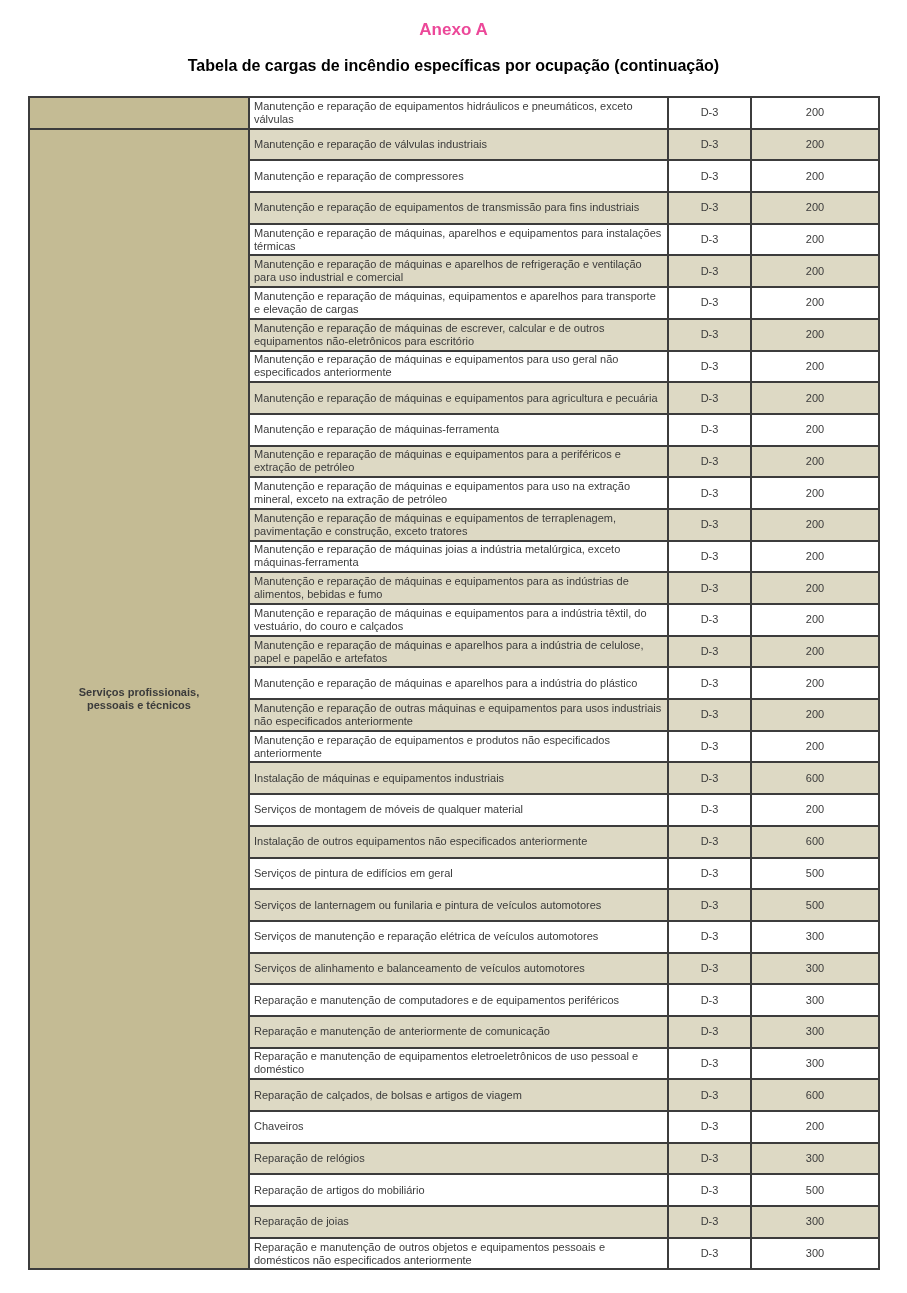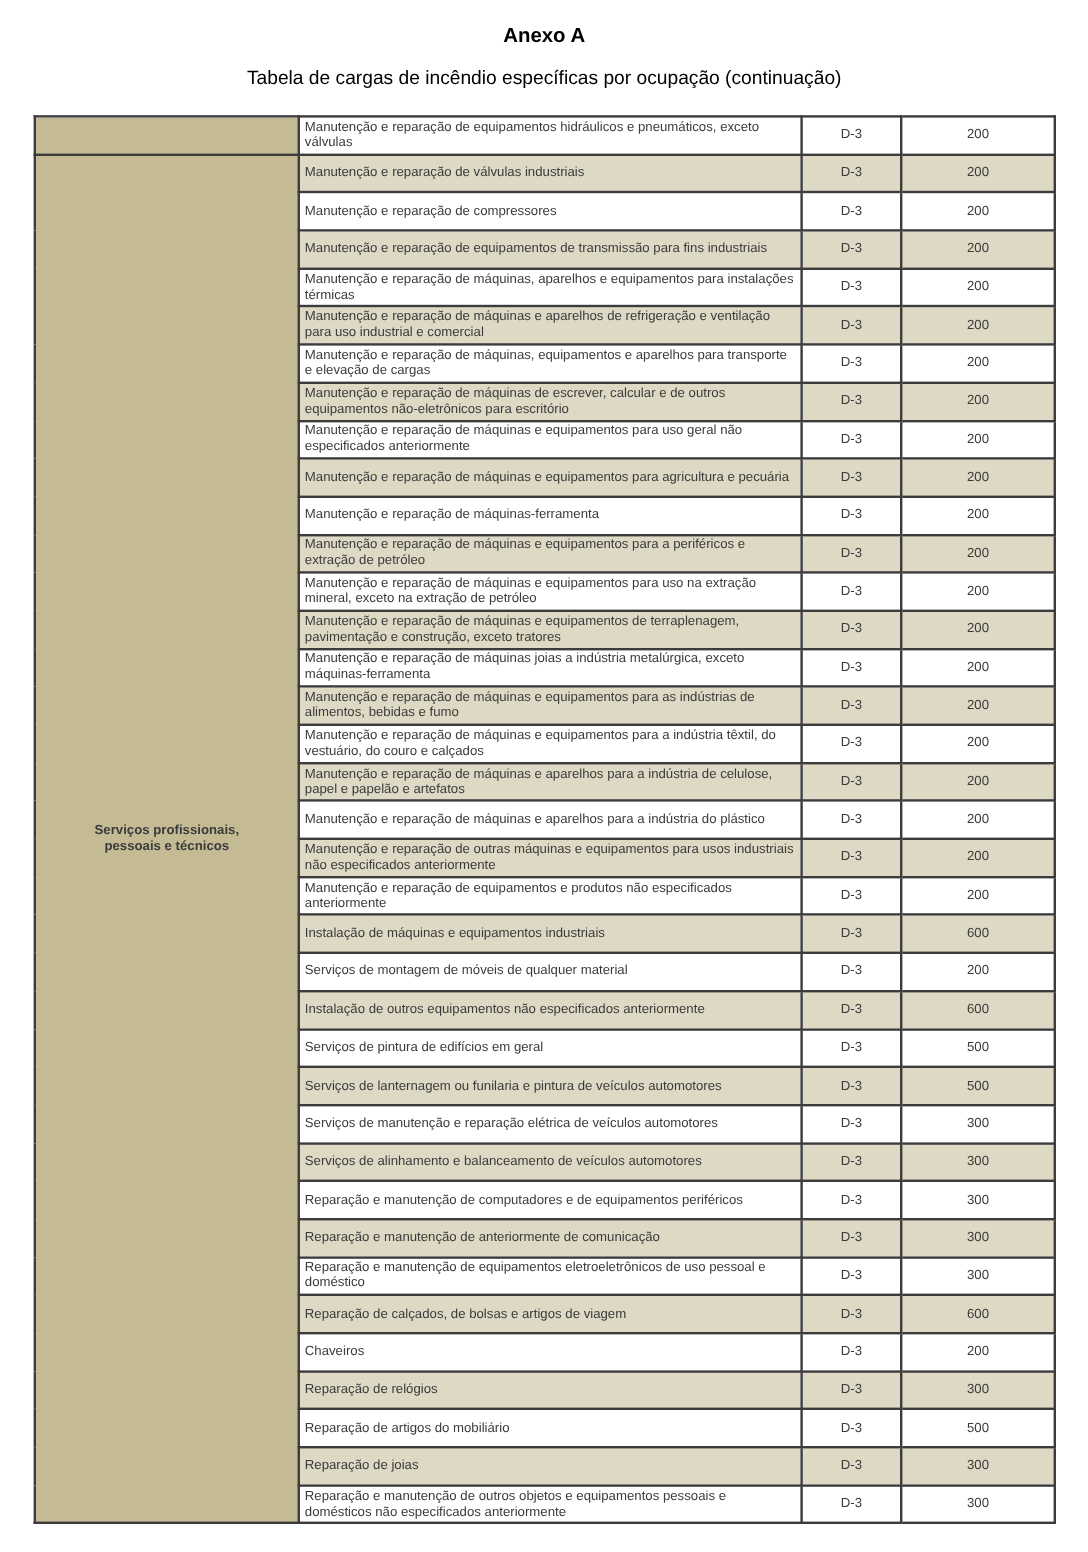--- a/index.html
+++ b/index.html
@@ -8,28 +8,28 @@
     width: 907px; height: 1293px;
     background: #ffffff;
     font-family: "Liberation Sans", sans-serif;
   }
   .title {
     margin: 20px 0 0 0;
     text-align: center;
     font-size: 17px;
     line-height: 20px;
     font-weight: bold;
-    color: #000000;
+    color: #ec4899;
   }
   .subtitle {
     margin: 16px 0 0 0;
     text-align: center;
     font-size: 16px;
     line-height: 20px;
-    font-weight: normal;
+    font-weight: bold;
     color: #000000;
   }
   table.fire-load-table {
     border-collapse: collapse;
     table-layout: fixed;
     margin: 20px 0 0 28px;
     width: 852px;
   }
   table.fire-load-table tr { height: 31.7px; }
   table.fire-load-table td {

